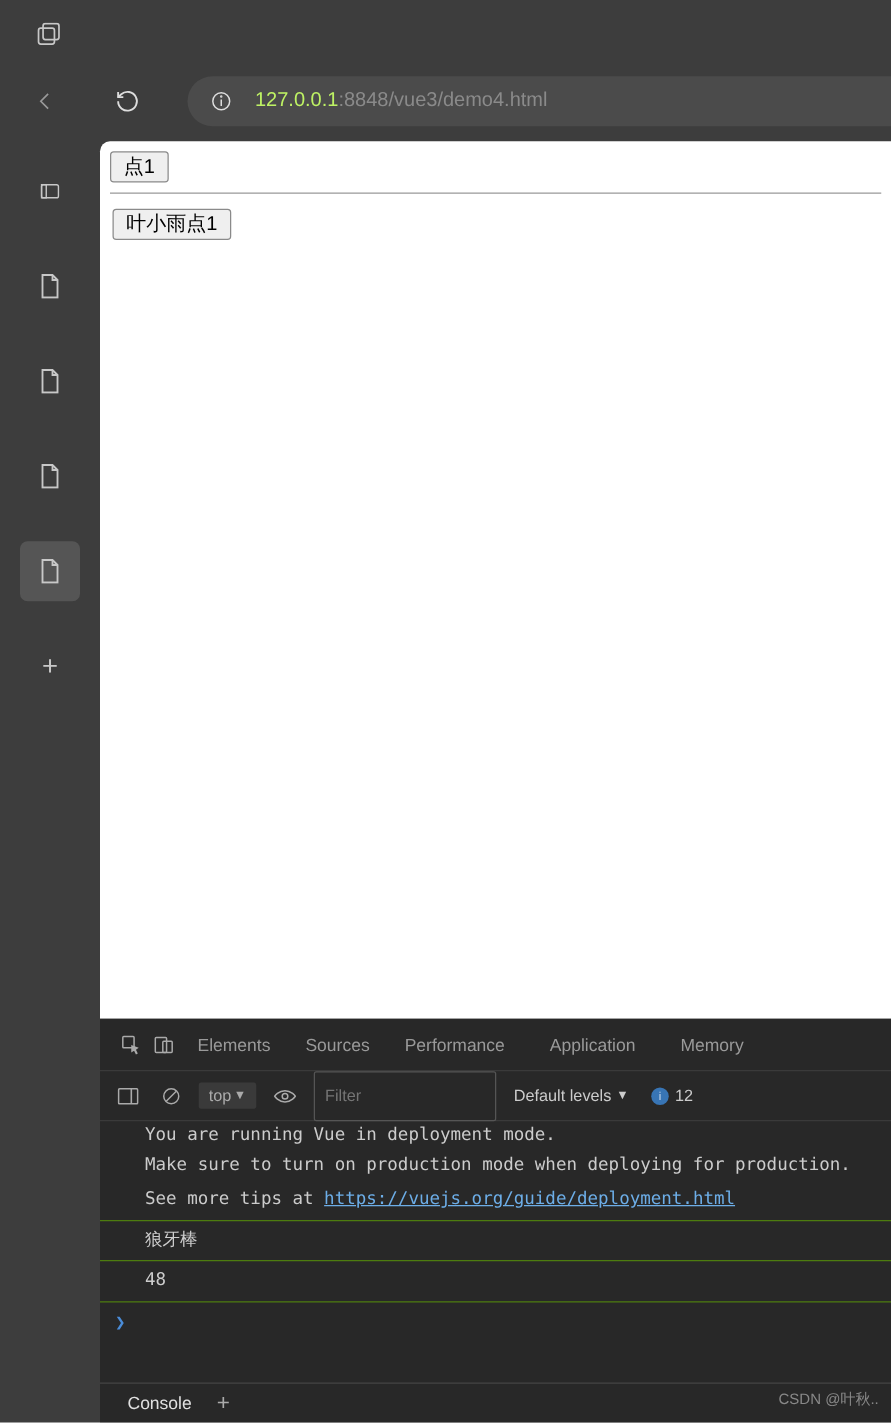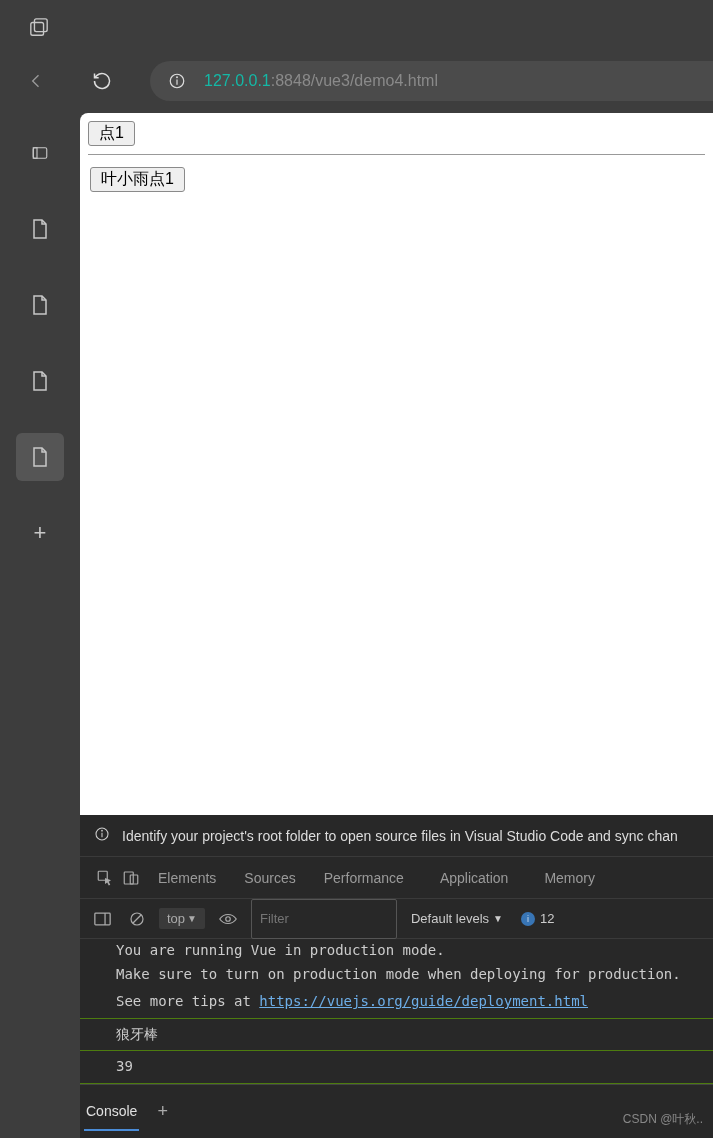--- a/index.html
+++ b/index.html
@@ -56,21 +56,21 @@
       margin-left: 20px;
     }
     .info-icon-wrap {
       color: #ddd;
       display:flex;align-items:center;
     }
     .url-text {
       color: #8a8a8a;
       font-size: 16px;
     }
-    .url-text .host { color: #14b8a6; }
+    .url-text .host { color: #bef264; }
     
     
     .sidebar {
       position: absolute;
       left: 0;
       top: 107px;
       width: 80px;
       height: 700px;
       display: flex;
       flex-direction: column;
@@ -245,24 +245,24 @@
       text-decoration: underline;
     }
     .prompt-line {
       padding: 8px 12px;
       color: #4a8cd8;
       font-size: 14px;
     }
     
     .drawer {
       border-top: 1px solid #444;
-      height: 54px;
-      display: flex;
-      align-items: center;
-      padding: 0 4px;
+      height: 32px;
+      display: flex;
+      align-items: center;
+      padding: 0 20px;
       gap: 18px;
       font-size: 14px;
     }
     .drawer-tab {
       color: #e0e0e0;
       padding: 10px 2px;
       border-bottom: 2px solid #4a8cd8;
       cursor: pointer;
     }
     .drawer-plus {
@@ -355,30 +355,20 @@
 
 <div class="content">
   <button class="btn-demo">点1</button>
   <hr class="hr-line">
   <div class="second-btn-wrap">
     <button class="btn-demo">叶小雨点1</button>
   </div>
 </div>
 
 <div class="devtools">
-  <div class="infobar">
-    <span>
-      <svg width="16" height="16" viewBox="0 0 24 24" fill="none" stroke="#ccc" stroke-width="1.6">
-          <circle cx="12" cy="12" r="9"></circle>
-          <line x1="12" y1="10" x2="12" y2="17"></line>
-          <circle cx="12" cy="7" r="0.5" fill="#ccc"></circle>
-        </svg>
-    </span>
-    <span>Identify your project's root folder to open source files in Visual Studio Code and sync chan</span>
-  </div>
 
   <div class="tabs-row">
     <span class="toolbar-icon">
       <svg width="18" height="18" viewBox="0 0 24 24" fill="none" stroke="currentColor" stroke-width="1.6">
           <rect x="3" y="3" width="12" height="12" rx="1"></rect>
           <path d="M12 12l8 3-3 2 2 4-2 1-2-4-3 2z" fill="currentColor" stroke="none"></path>
         </svg>
     </span>
     <span class="toolbar-icon">
       <svg width="18" height="18" viewBox="0 0 24 24" fill="none" stroke="currentColor" stroke-width="1.6">
@@ -425,27 +415,27 @@
       <span>Default levels</span>
       <span style="font-size:10px;">▼</span>
     </span>
     <span class="issues">
       <span class="issues-dot">i</span>
       <span style="color:#ccc">12</span>
     </span>
   </div>
 
   <div class="console-body">
-    <div class="log-line">You are running Vue in production mode.</div>
+    <div class="log-line">You are running Vue in deployment mode.</div>
     <div class="log-line">Make sure to turn on production mode when deploying for production.</div>
     <div class="log-line bordered">
       <span>See more tips at </span><a class="log-link">https://vuejs.org/guide/deployment.html</a>
     </div>
     <div class="log-line bordered">狼牙棒</div>
-    <div class="log-line bordered">39</div>
+    <div class="log-line bordered">48</div>
     <div class="prompt-line">❯</div>
   </div>
 
   <div class="drawer">
     <span class="drawer-tab">Console</span>
     <span class="drawer-plus">+</span>
   </div>
 </div>
 
 <div class="watermark">CSDN @叶秋..</div>

